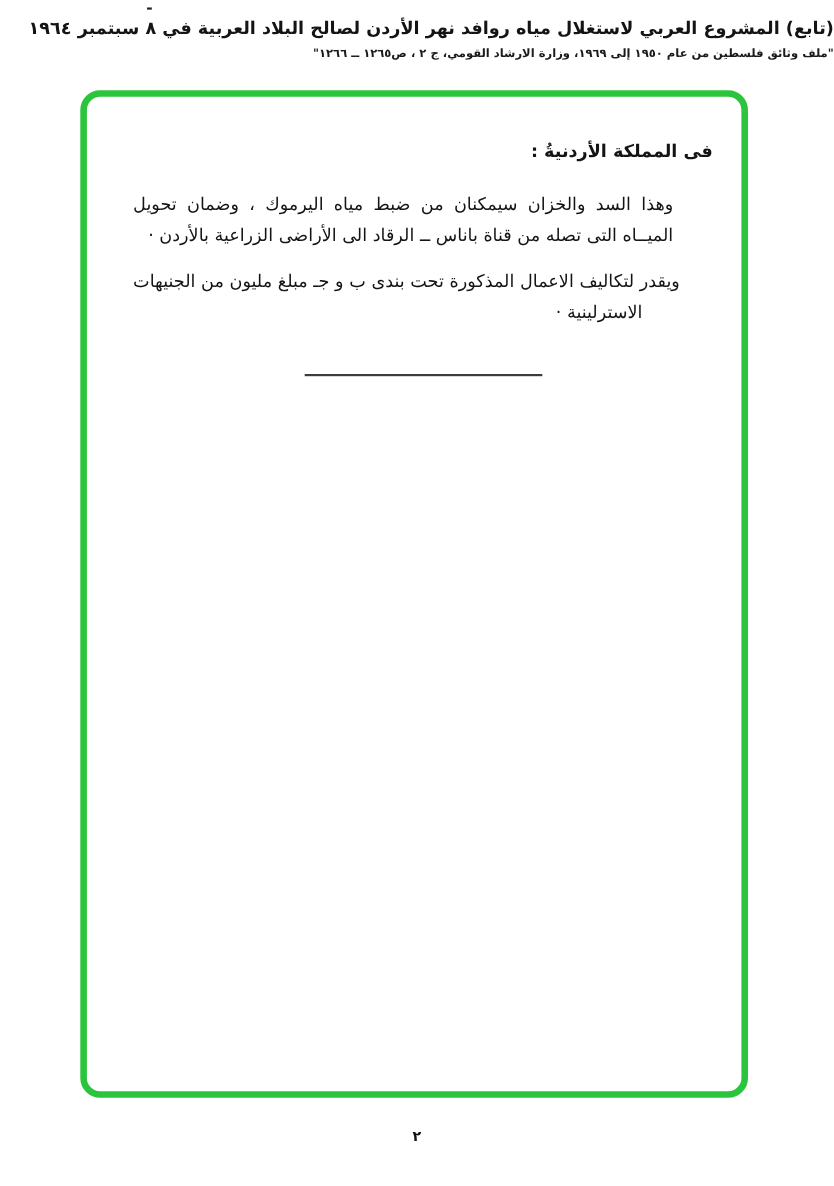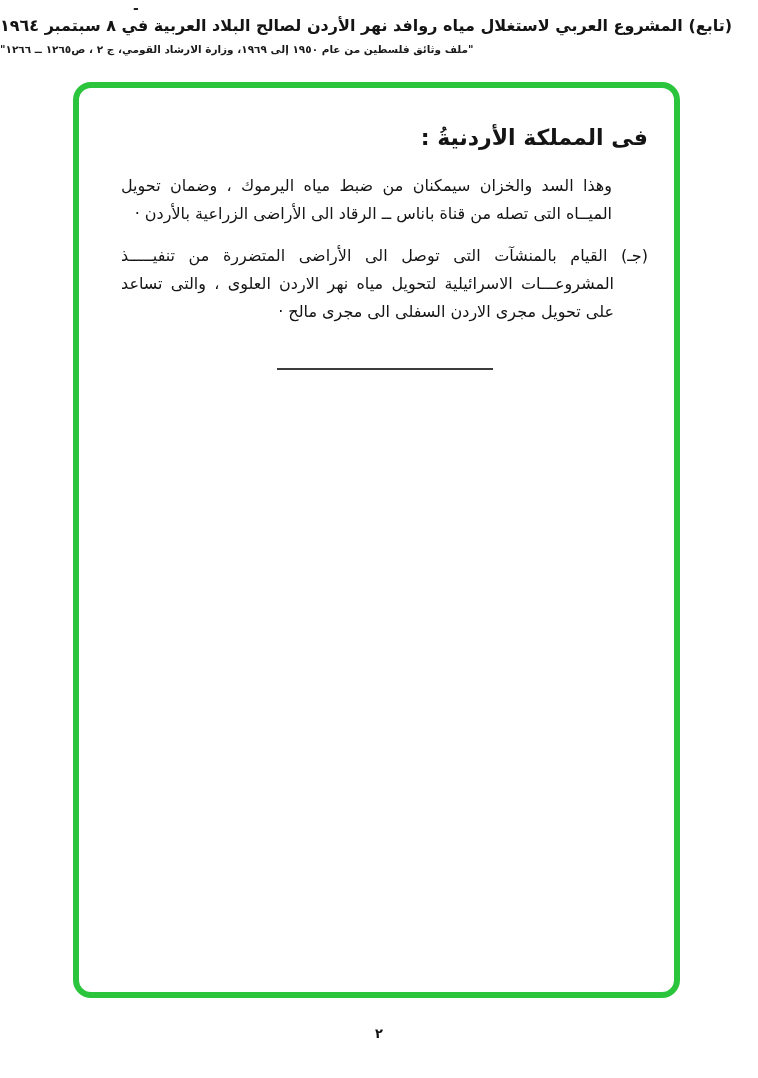--- a/index.html
+++ b/index.html
@@ -10,21 +10,21 @@
     font-family:"DejaVu Sans", sans-serif;
     color:#141414;
     overflow:hidden;
   }
   .artifact-dash {
     position:absolute; top:0px; left:133px;
     font-size:14px; font-weight:bold; color:#222;
   }
   .header {
     position:absolute; top:14px; left:0; right:0;
-    text-align:left; direction:rtl;
+    text-align:right; direction:rtl;
   }
   .header-title {
     font-size:16px; font-weight:bold; letter-spacing:0;
     line-height:24px;
   }
   .header-source {
     font-size:10.5px; font-weight:bold; margin-top:5px; color:#1a1a1a;
   }
   .frame {
     position:absolute; left:73px; top:82px;
@@ -37,21 +37,21 @@
   .content {
     position:absolute; inset:0;
     box-sizing:border-box;
     padding:36px 26px 0 42px;
     direction:rtl;
     text-align:justify;
     font-size:16px;
     line-height:28px;
   }
   .section-heading {
-    font-weight:bold; font-size:22px; margin:0 0 20px 0; text-align:right;
+    font-weight:bold; font-size:16px; margin:0 0 20px 0; text-align:right;
   }
   .content p { margin:0 0 14px 0; }
   p.item { padding-right:34px; text-indent:-34px; }
   p.sub  { margin-right:36px; }
   p.closing { margin-right:30px; padding-right:34px; text-indent:-34px; margin-top:2px; }
   .divider {
     width:216px; height:2px; background:#3c3c3c;
     margin:42px auto 0 auto;
   }
   .page-number {
@@ -74,22 +74,22 @@
   <div class="frame" style="border-color: rgb(43, 197, 61);">
     <div class="content">
 
       <div class="section-heading">فى المملكة الأردنيةُ :</div>
 
 
       <p class="sub">وهذا السد والخزان سيمكنان من ضبط مياه اليرموك ، وضمان تحويل الميــاه التى تصله من قناة باناس ــ الرقاد الى الأراضى الزراعية بالأردن ·</p>
 
 
 
-      <p class="item">(جـ) القيام بالمنشآت التى توصل الى الأراضى المتضررة من تنفيـــــذ المشروعـــات الاسرائيلية لتحويل مياه نهر الاردن العلوى ، والتى تساعد على تحويل مجرى الاردن السفلى الى مجرى مالح ·</p>
 
+      <p class="closing">ويقدر لتكاليف الاعمال المذكورة تحت بندى ب و جـ مبلغ مليون من الجنيهات الاسترلينية ·</p>
 
       <div class="divider"></div>
 
     </div>
   </div>
 
   <div class="page-number">٢</div>
 
 </div>
 

